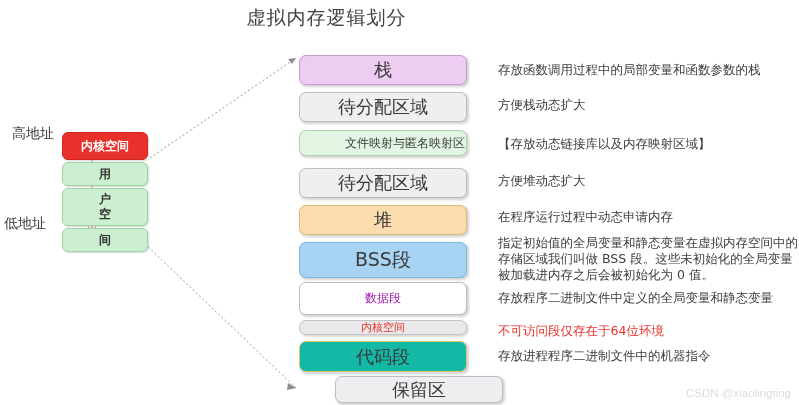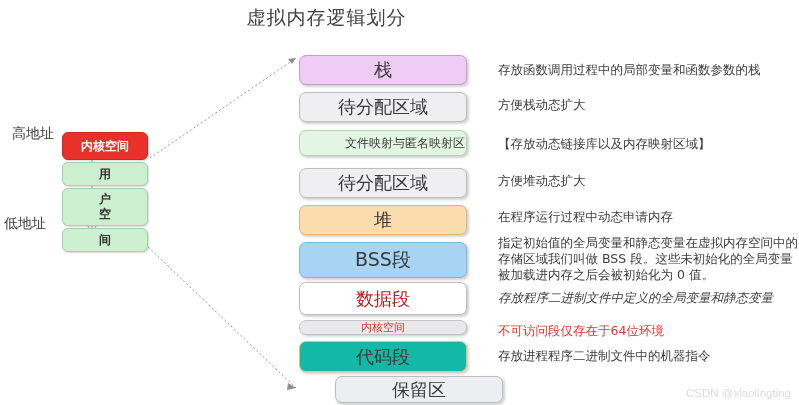--- a/index.html
+++ b/index.html
@@ -169,21 +169,21 @@
       </div>
       <div class="seg" style="top: 168px; height: 30px; background: rgb(239, 239, 241); border: 1px solid rgb(189, 189, 189); color: rgb(58, 58, 58); font-size: 18px;">
         <span>待分配区域</span>
       </div>
       <div class="seg" style="top: 205px; height: 30px; background: rgb(251, 220, 172); border: 1px solid rgb(226, 185, 120); color: rgb(58, 58, 58); font-size: 18px;">
         <span>堆</span>
       </div>
       <div class="seg" style="top: 242px; height: 36px; background: rgb(167, 212, 242); border: 1px solid rgb(127, 182, 220); color: rgb(58, 58, 58); font-size: 19px;">
         <span>BSS段</span>
       </div>
-      <div class="seg" style="top: 282px; height: 33px; background: rgb(255, 255, 255); border: 1px solid rgb(189, 189, 189); color: #b91c1c; font-size: 18px;">
+      <div class="seg" style="top: 282px; height: 33px; background: rgb(255, 255, 255); border: 1px solid rgb(189, 189, 189); color: #a21caf; font-size: 12px;">
         <span>数据段</span>
       </div>
       <div class="seg" style="top: 320px; height: 15px; background: rgb(233, 233, 236); border: 1px solid rgb(195, 195, 198); color: rgb(232, 48, 42); font-size: 11px;">
         <span>内核空间</span>
       </div>
       <div class="seg" style="top: 341px; height: 31px; background: #14b8a6; border: 1px solid rgb(221, 199, 104); color: rgb(58, 58, 58); font-size: 18px;">
         <span>代码段</span>
       </div>
       <div class="seg" style="top: 376px; height: 27px; background: rgb(236, 238, 240); border: 1px solid rgb(185, 188, 192); color: rgb(58, 58, 58); font-size: 18px; margin-left: 36px;">
         <span>保留区</span>
@@ -192,20 +192,20 @@
 
   <div id="note-column">
       <div class="note" style="top: 62px;">存放函数调用过程中的局部变量和函数参数的栈</div>
       <div class="note" style="top: 97px;">方便栈动态扩大</div>
       <div class="note" style="top: 136px;">【存放动态链接库以及内存映射区域】</div>
       <div class="note" style="top: 173px;">方便堆动态扩大</div>
       <div class="note" style="top: 209px;">在程序运行过程中动态申请内存</div>
       <div class="note" style="top: 235px;">指定初始值的全局变量和静态变量在虚拟内存空间中的
 存储区域我们叫做 BSS 段。这些未初始化的全局变量
 被加载进内存之后会被初始化为 0 值。</div>
-      <div class="note" style="top: 290px; font-style: italic;">存放程序二进制文件中定义的全局变量和静态变量</div>
+      <div class="note" style="top: 290px;">存放程序二进制文件中定义的全局变量和静态变量</div>
       <div class="note note-red" style="top: 323px;">不可访问段仅存在于64位环境</div>
       <div class="note" style="top: 348px;">存放进程程序二进制文件中的机器指令</div>
     </div>
 
   <div id="watermark">CSDN @xiaolingting</div>
 
 </div>
 
 </body></html>

